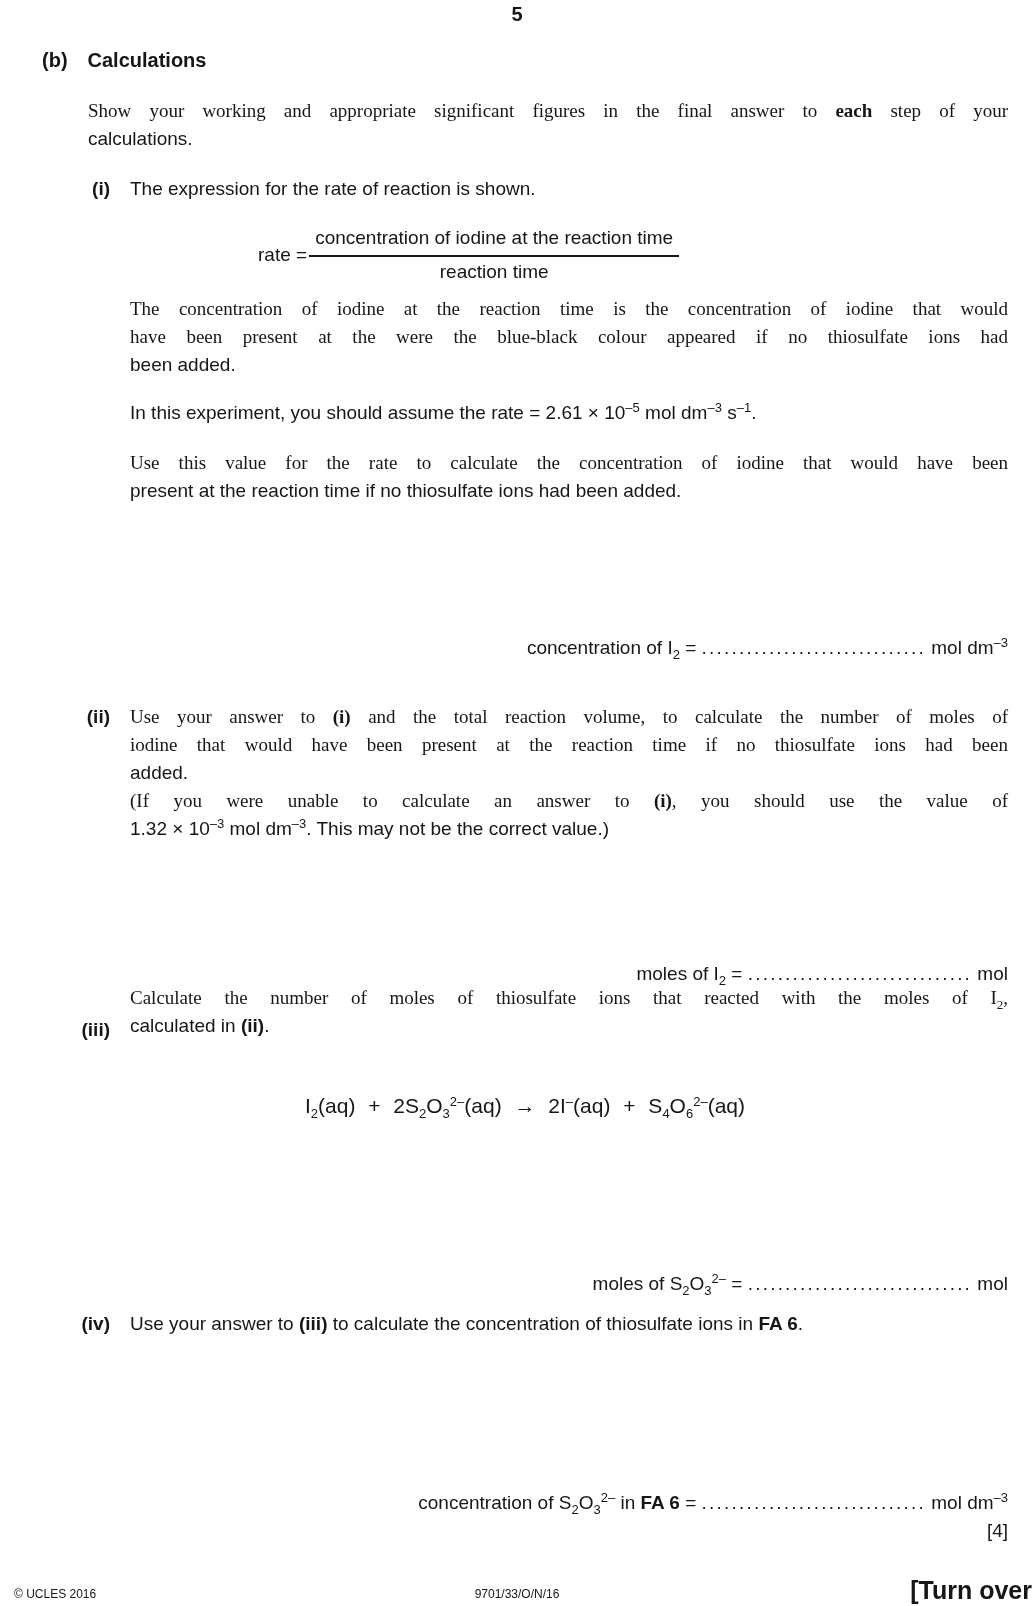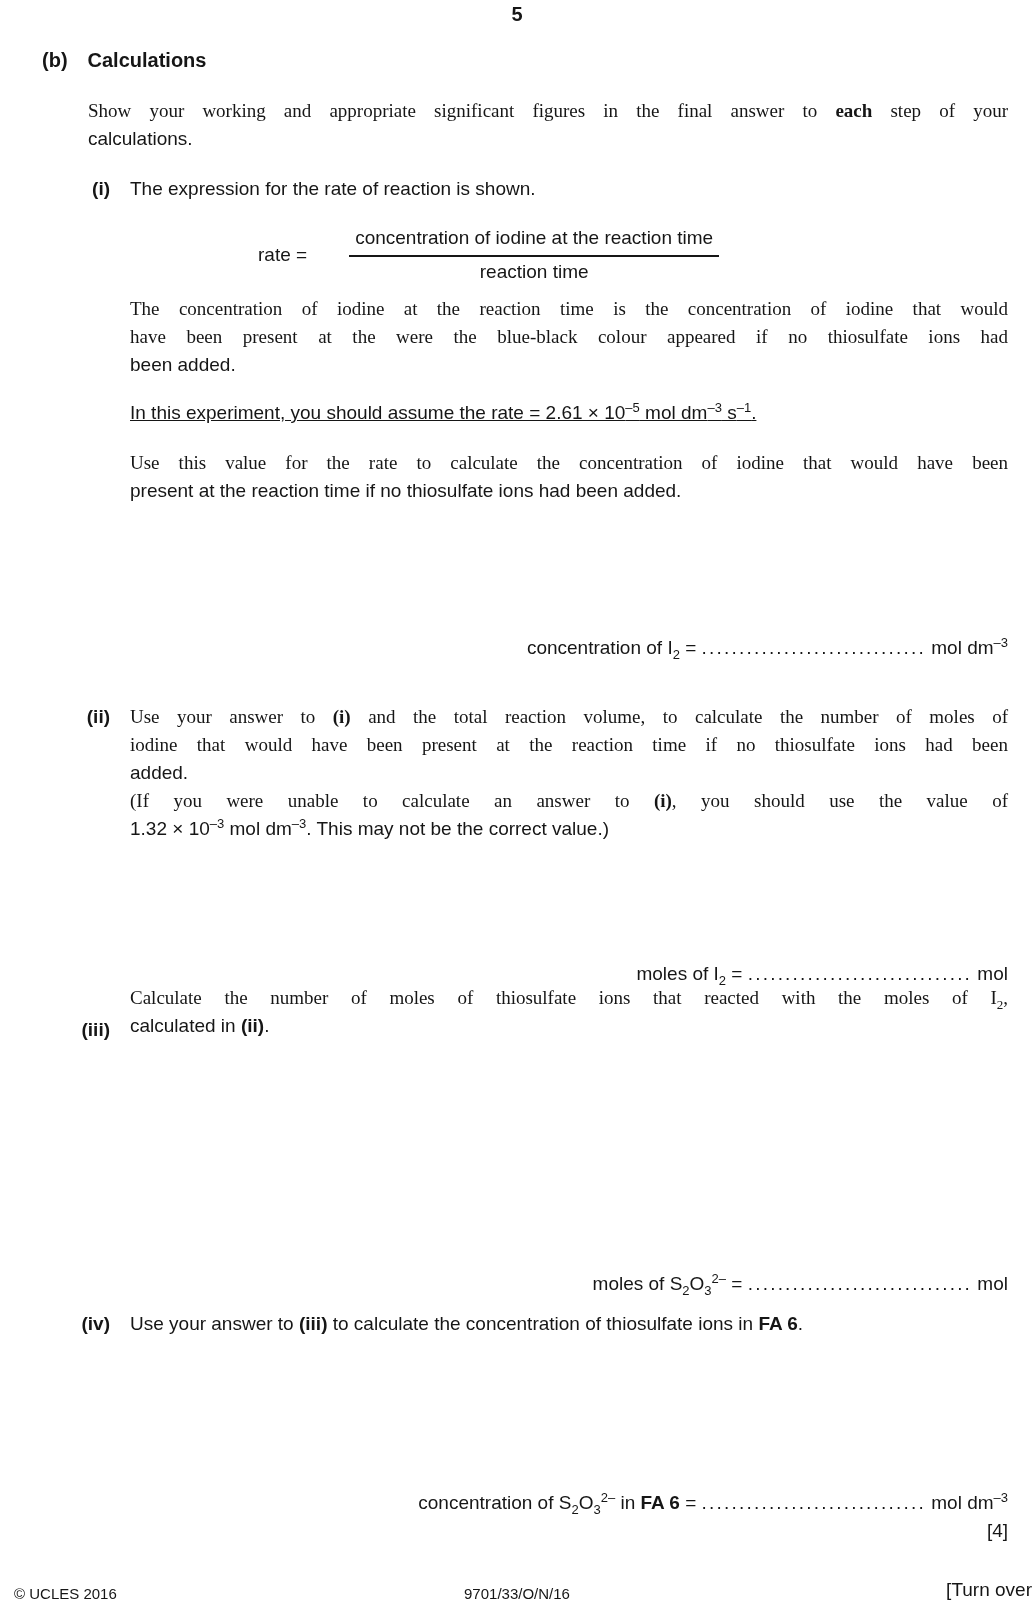--- a/index.html
+++ b/index.html
@@ -29,30 +29,30 @@
     text-align: right; font-weight: bold;
   }
   .body-col { left: 130px; width: 878px; }
   .intro-col { left: 88px; width: 920px; }
   .jl { text-align: justify; text-align-last: justify; font-family: Liberation Serif, serif; }
   .sub { font-size: 13px; position: relative; top: 5px; line-height: 0; }
   .sup { font-size: 13px; position: relative; top: -7px; line-height: 0; }
   .dots { letter-spacing: 2.2px; }
   .answer { left: 130px; right: 26px; text-align: right; }
   .rate { display: flex; align-items: center; gap: 2px; }
-  .frac { display: inline-flex; flex-direction: column; align-items: center; margin-left: 40px; }
+  .frac { display: inline-flex; flex-direction: column; align-items: center; }
   .frac .num { padding: 0 6px 3px; border-bottom: 2px solid #161616; }
   .frac .den { padding-top: 1px; }
   .eq {
     left: 42px; right: 26px;
     text-align: center; font-size: 21px; word-spacing: 7px;
   }
   .marks { right: 26px; text-align: right; }
-  .footer { font-size: 15px; line-height: 20px; }
-  .turnover { font-size: 19px; font-weight: normal; }
+  .footer { font-size: 12px; line-height: 20px; }
+  .turnover { font-size: 25px; font-weight: bold; }
 </style>
 </head>
 <body>
 
 <div class="page">
 
   <div class="abs page-num">5</div>
 
   <div class="abs sec-header">
     <span>(b)</span>
@@ -74,21 +74,21 @@
       <span class="den">reaction time</span>
     </span>
   </div>
 
   <div class="abs body-col" style="top:295px;">
     <div class="jl"><span>The concentration of iodine at the reaction time is the concentration of iodine that would</span></div>
     <div class="jl"><span>have been present at the were the blue-black colour appeared if no thiosulfate ions had</span></div>
     <div><span>been added.</span></div>
   </div>
 
-  <div class="abs body-col" style="top:399px;text-decoration:underline;"><span>In this experiment, you should assume the rate = 2.61 × 10</span><span class="sup">–5</span><span> mol dm</span><span class="sup">–3</span><span> s</span><span class="sup">–1</span><span>.</span></div>
+  <div class="abs body-col" style="top:399px;"><span>In this experiment, you should assume the rate = 2.61 × 10</span><span class="sup">–5</span><span> mol dm</span><span class="sup">–3</span><span> s</span><span class="sup">–1</span><span>.</span></div>
 
   <div class="abs body-col" style="top:449px;">
     <div class="jl"><span>Use this value for the rate to calculate the concentration of iodine that would have been</span></div>
     <div><span>present at the reaction time if no thiosulfate ions had been added.</span></div>
   </div>
 
   <div class="abs answer" style="top:634px;"><span>concentration of I</span><span class="sub">2</span><span> = </span><span class="dots">..............................</span><span> mol dm</span><span class="sup">–3</span></div>
 
   <div class="abs lbl" style="top:703px;">(ii)</div>
   <div class="abs body-col" style="top:703px;">
@@ -100,20 +100,21 @@
   </div>
 
   <div class="abs answer" style="top:960px;"><span>moles of I</span><span class="sub">2</span><span> = </span><span class="dots">..............................</span><span> mol</span></div>
 
   <div class="abs lbl" style="top:1016px;">(iii)</div>
   <div class="abs body-col" style="top:984px;">
     <div class="jl"><span>Calculate the number of moles of thiosulfate ions that reacted with the moles of I</span><span class="sub">2</span><span>,</span></div>
     <div><span>calculated in </span><span style="font-weight: bold;">(ii)</span><span>.</span></div>
   </div>
 
+  <div class="abs eq" style="top:1092px;"><span>I</span><span class="sub">2</span><span>(aq) + 2S</span><span class="sub">2</span><span>O</span><span class="sub">3</span><span class="sup">2–</span><span>(aq) → 2I</span><span class="sup">–</span><span>(aq) + S</span><span class="sub">4</span><span>O</span><span class="sub">6</span><span class="sup">2–</span><span>(aq)</span></div>
 
   <div class="abs answer" style="top:1256px;margin-top:14px;"><span>moles of S</span><span class="sub">2</span><span>O</span><span class="sub">3</span><span class="sup">2–</span><span> = </span><span class="dots">..............................</span><span> mol</span></div>
 
   <div class="abs lbl" style="top:1310px;">(iv)</div>
   <div class="abs body-col" style="top:1310px;"><span>Use your answer to </span><span style="font-weight: bold;">(iii)</span><span> to calculate the concentration of thiosulfate ions in </span><span style="font-weight: bold;">FA 6</span><span>.</span></div>
 
   <div class="abs answer" style="top:1489px;"><span>concentration of S</span><span class="sub">2</span><span>O</span><span class="sub">3</span><span class="sup">2–</span><span> in </span><span style="font-weight: bold;">FA 6</span><span> = </span><span class="dots">..............................</span><span> mol dm</span><span class="sup">–3</span></div>
   <div class="abs marks" style="top:1517px;">[4]</div>
 
   <div class="abs footer" style="top:1584px;left:14px;">© UCLES 2016</div>

